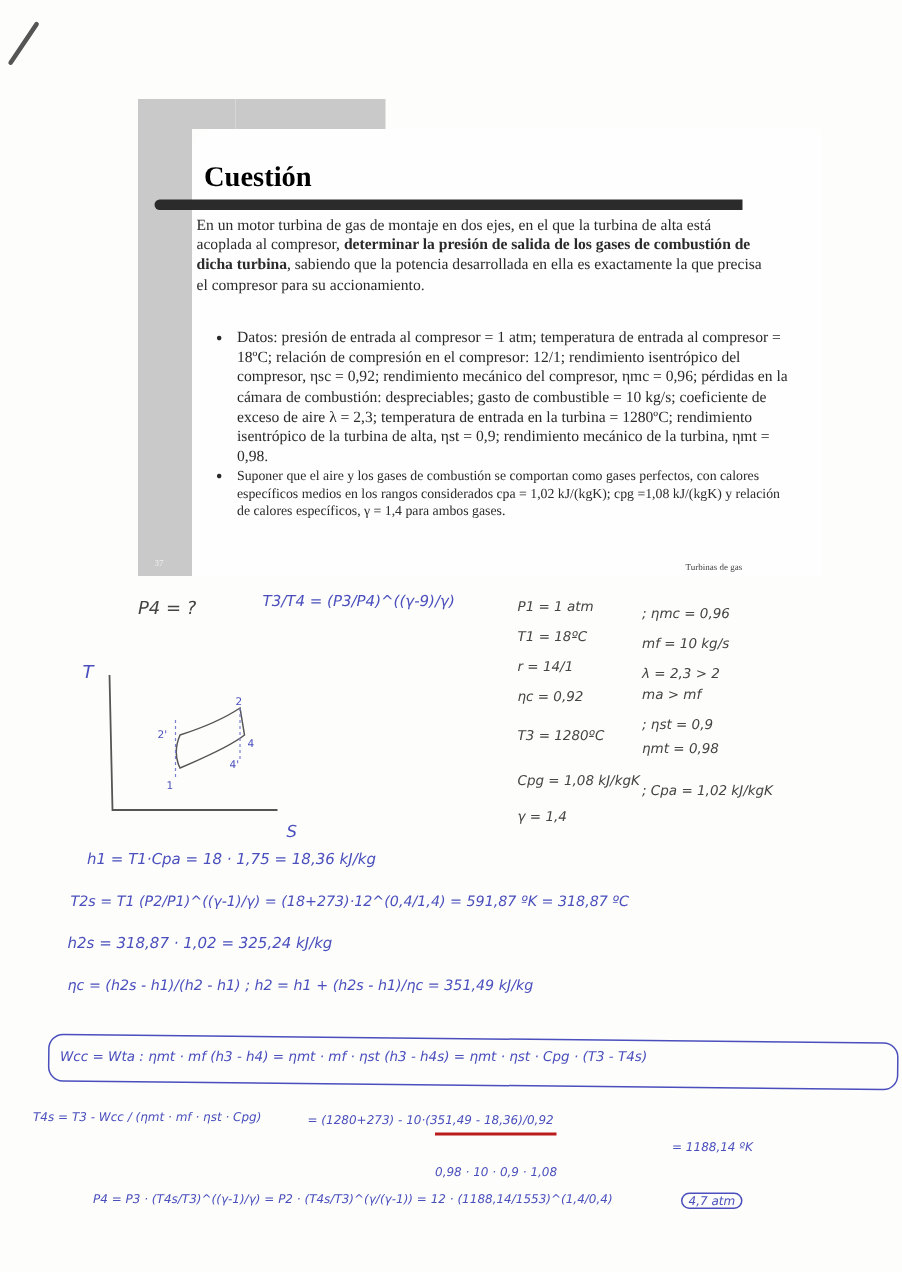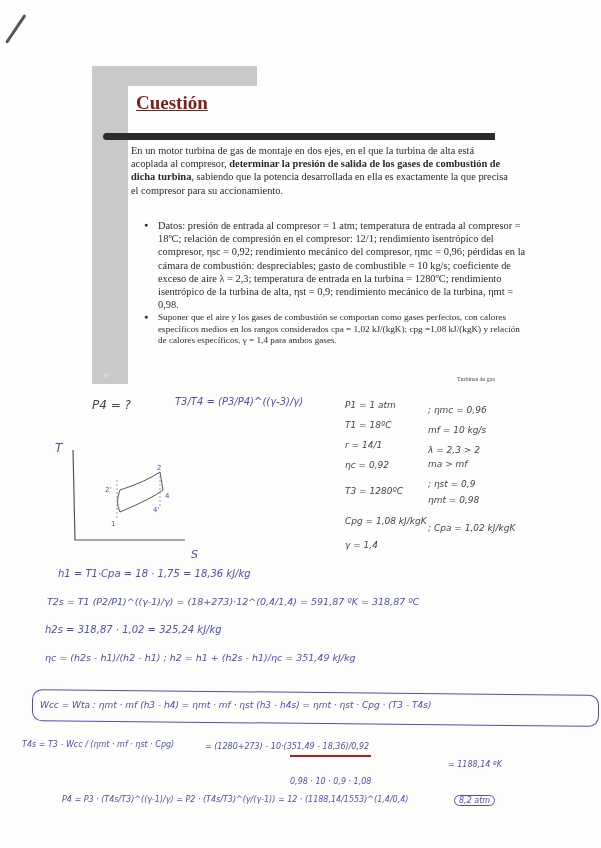--- a/index.html
+++ b/index.html
@@ -7,21 +7,21 @@
     width:601px; height:848px; position:relative; overflow:hidden;
     background:#fdfdfb; font-family:"Liberation Serif", serif; color:#2a2a2a;
   }
   .slash-mark { position:absolute; left:24px; top:14px; width:3px; height:34px;
     background:#555; transform:rotate(34deg); transform-origin:top left; border-radius:2px; }
   .gray-band { position:absolute; left:92px; top:66px; width:36px; height:318px; background:#c9c9c9; }
   .gray-top { position:absolute; left:92px; top:66px; width:65px; height:20px; background:#c9c9c9; }
   .card { position:absolute; left:128px; top:86px; width:420px; height:298px; background:#fefefe; border-top-left-radius:14px; }
   .gray-top-cut { position:absolute; left:157px; top:66px; width:100px; height:20px; background:#c9c9c9; }
   .page-num { position:absolute; left:103px; top:373px; font-size:6px; color:#eee; }
-  .title { position:absolute; left:136px; top:92px; font-size:19px; font-weight:bold; color:#7f1d1d;text-decoration:underline; }
+  .title { position:absolute; left:136px; top:108px; font-size:19px; font-weight:bold; color:#000000; }
   .rule { position:absolute; left:103px; top:133px; width:392px; height:7px; background:#2b2b2b;
     border-radius:4px 0 0 4px; }
   .para { position:absolute; left:131px; top:144px; width:380px; font-size:10.4px; line-height:13.2px; }
   .para b { font-weight:bold; }
   .bullets { position:absolute; left:131px; top:206px; width:382px; margin:13px; padding:0; list-style:none; font-size:10.4px; line-height:13.2px; }
   .bullets li { position:relative; padding-left:14px; }
   .bullets li::before { content:"●"; position:absolute; left:0; top:0; font-size:7px; }
   .bullets li.small { font-size:9.2px; line-height:11.4px; margin-top:1px; }
   .footer-label { position:absolute; left:457px; top:376px; font-size:6px; color:#444; }
 
@@ -51,21 +51,21 @@
 </div>
 
 <ul class="bullets">
   <li>Datos: presión de entrada al compresor = 1 atm; temperatura de entrada al compresor = 18ºC; relación de compresión en el compresor: 12/1; rendimiento isentrópico del compresor, ηsc = 0,92; rendimiento mecánico del compresor, ηmc = 0,96; pérdidas en la cámara de combustión: despreciables; gasto de combustible = 10 kg/s; coeficiente de exceso de aire λ = 2,3; temperatura de entrada en la turbina = 1280ºC; rendimiento isentrópico de la turbina de alta, ηst = 0,9; rendimiento mecánico de la turbina, ηmt = 0,98.</li>
   <li class="small">Suponer que el aire y los gases de combustión se comportan como gases perfectos, con calores específicos medios en los rangos considerados cpa = 1,02 kJ/(kgK); cpg =1,08 kJ/(kgK) y relación de calores específicos, γ = 1,4 para ambos gases.</li>
 </ul>
 
 <div class="footer-label">Turbinas de gas</div>
 
 <div class="hw dark" style="left:92px;top:398px;font-size:12px;">P4 = ?</div>
-<div class="hw" style="left:175px;top:396px;font-size:10px;">T3/T4 = (P3/P4)^((γ-3)/γ)</div>
+<div class="hw" style="left:175px;top:396px;font-size:10px;">T3/T4 = (P3/P4)^((γ-9)/γ)</div>
 
 <div class="hw dark" style="left:345px;top:395px;line-height:20px;font-size:9px;">
   <div>P1 = 1 atm</div>
   <div>T1 = 18ºC</div>
   <div>r = 14/1</div>
   <div>ηc = 0,92</div>
   <div style="margin-top:6px">T3 = 1280ºC</div>
   <div style="margin-top:10px">Cpg = 1,08 kJ/kgK</div>
   <div style="margin-top:4px">γ = 1,4</div>
 </div>
@@ -104,13 +104,13 @@
 
 <div class="boxed"></div>
 <div class="hw" style="left:40px;top:700px;font-size:9px;">Wcc = Wta : ηmt · mf (h3 - h4) = ηmt · mf · ηst (h3 - h4s) = ηmt · ηst · Cpg · (T3 - T4s)</div>
 
 <div class="hw sm" style="left:22px;top:740px;">T4s = T3 - Wcc / (ηmt · mf · ηst · Cpg)</div>
 <div class="hw sm" style="left:205px;top:742px;">= (1280+273) - 10·(351,49 - 18,36)/0,92</div>
 <div class="hw sm" style="left:290px;top:755px;padding-top:20px;border-top:2px solid #b91c1c;">0,98 · 10 · 0,9 · 1,08</div>
 <div class="hw sm" style="left:448px;top:760px;">= 1188,14 ºK</div>
 
 <div class="hw sm" style="left:36px;top:795px;margin-left:26px;">P4 = P3 · (T4s/T3)^((γ-1)/γ) = P2 · (T4s/T3)^(γ/(γ-1)) = 12 · (1188,14/1553)^(1,4/0,4)</div>
-<div class="hw sm" style="left:454px;top:796px;"><span class="circled">8,2 atm</span></div>
+<div class="hw sm" style="left:454px;top:796px;"><span class="circled">4,7 atm</span></div>
 
 </body></html>

